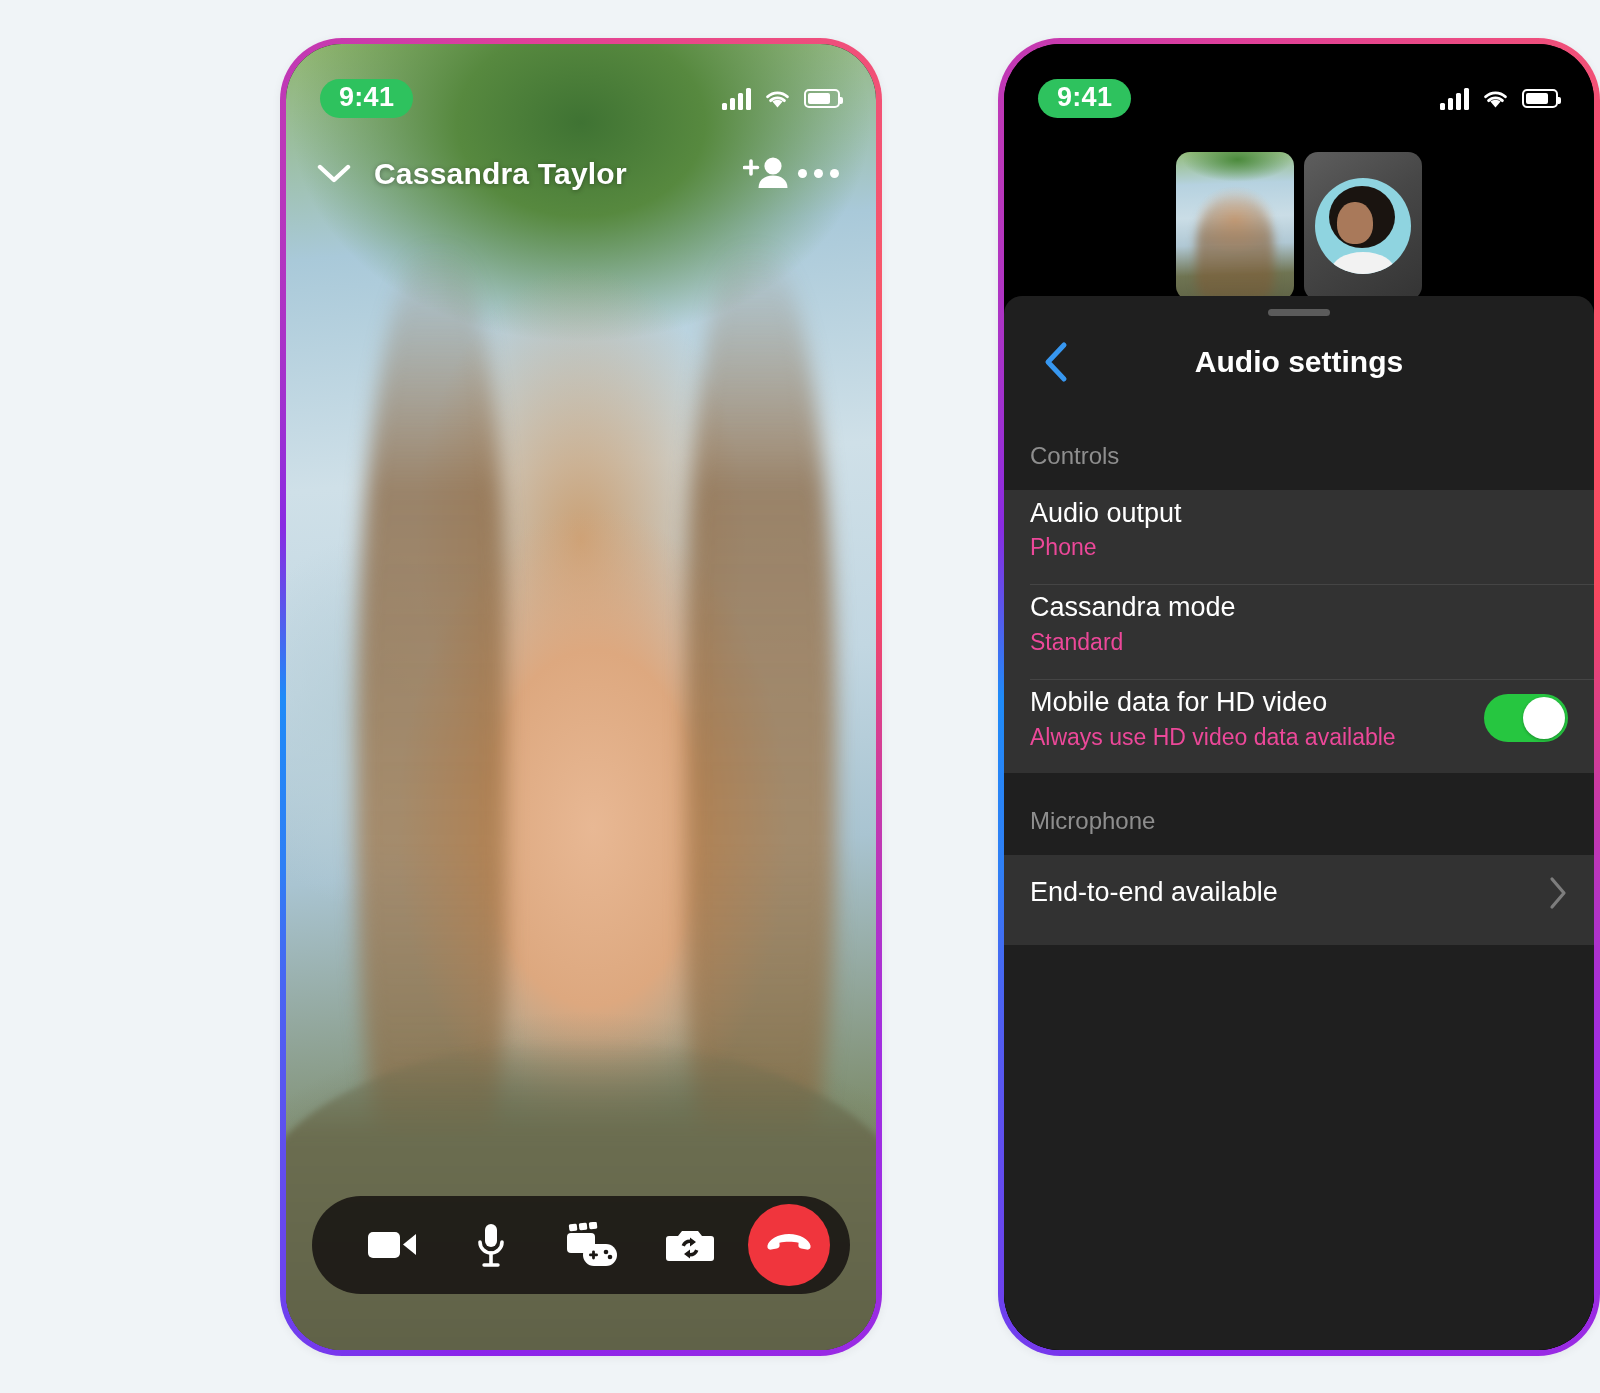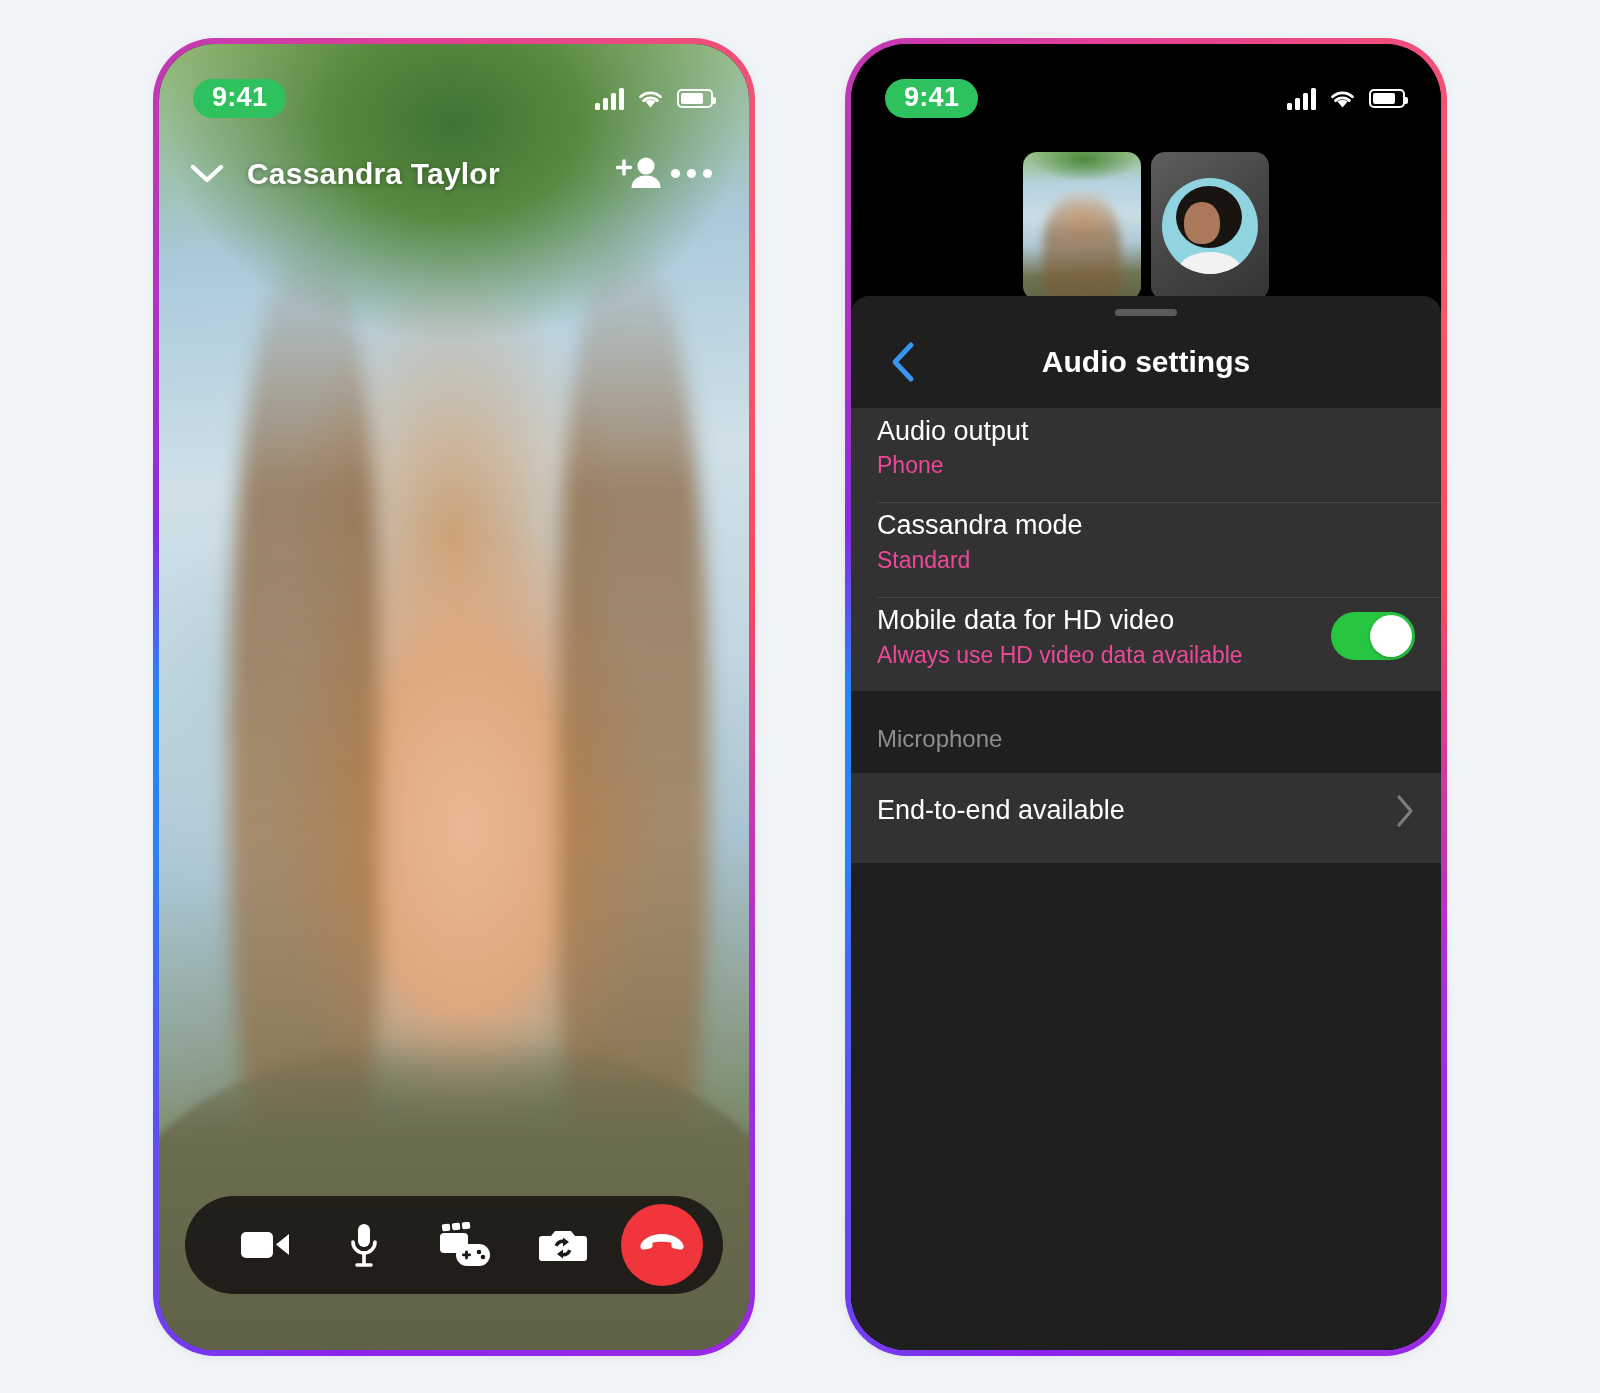--- a/index.html
+++ b/index.html
@@ -10,23 +10,23 @@
     background: #f0f4f7;
     font-family: "Liberation Sans", sans-serif;
     overflow: hidden;
     position: relative;
   }
 
   .stage {
     position: absolute;
     inset: 0;
     display: flex;
-    justify-content: center;
+    justify-content: flex-end;
     align-items: center;
-    gap: 90px;
+    gap: 116px;
   }
 
   
   .phone {
     position: relative;
     width: 602px;
     height: 1318px;
     border-radius: 62px;
     padding: 6px;
     background: conic-gradient(from 300deg at 50% 50%,
@@ -429,20 +429,21 @@
 
         <div class="sheet-head">
           <div class="back-btn">
             <svg width="26" height="42" viewBox="0 0 26 42">
               <path d="M21 4 L5 21 L21 38" stroke="#3797f0" stroke-width="5" fill="none" stroke-linecap="round" stroke-linejoin="round"></path>
             </svg>
           </div>
           <div class="sheet-title">Audio settings</div>
         </div>
 
+        <div class="section-label">Controls</div>
         <div class="rows">
 
           <div class="row">
             <div class="row-texts">
               <div class="row-title">Audio output</div>
               <div class="row-sub">Phone</div>
             </div>
           </div>
 
           <div class="row">

